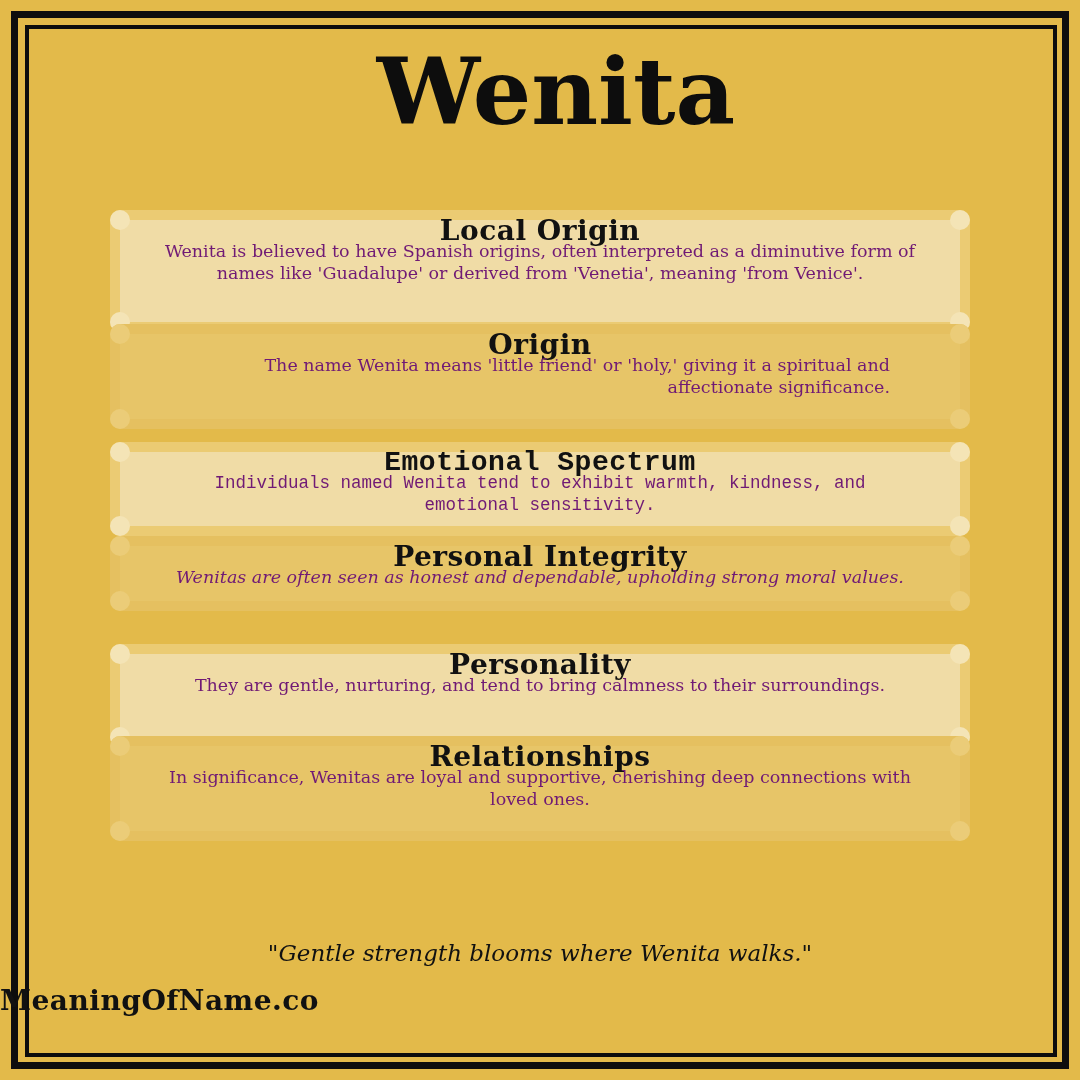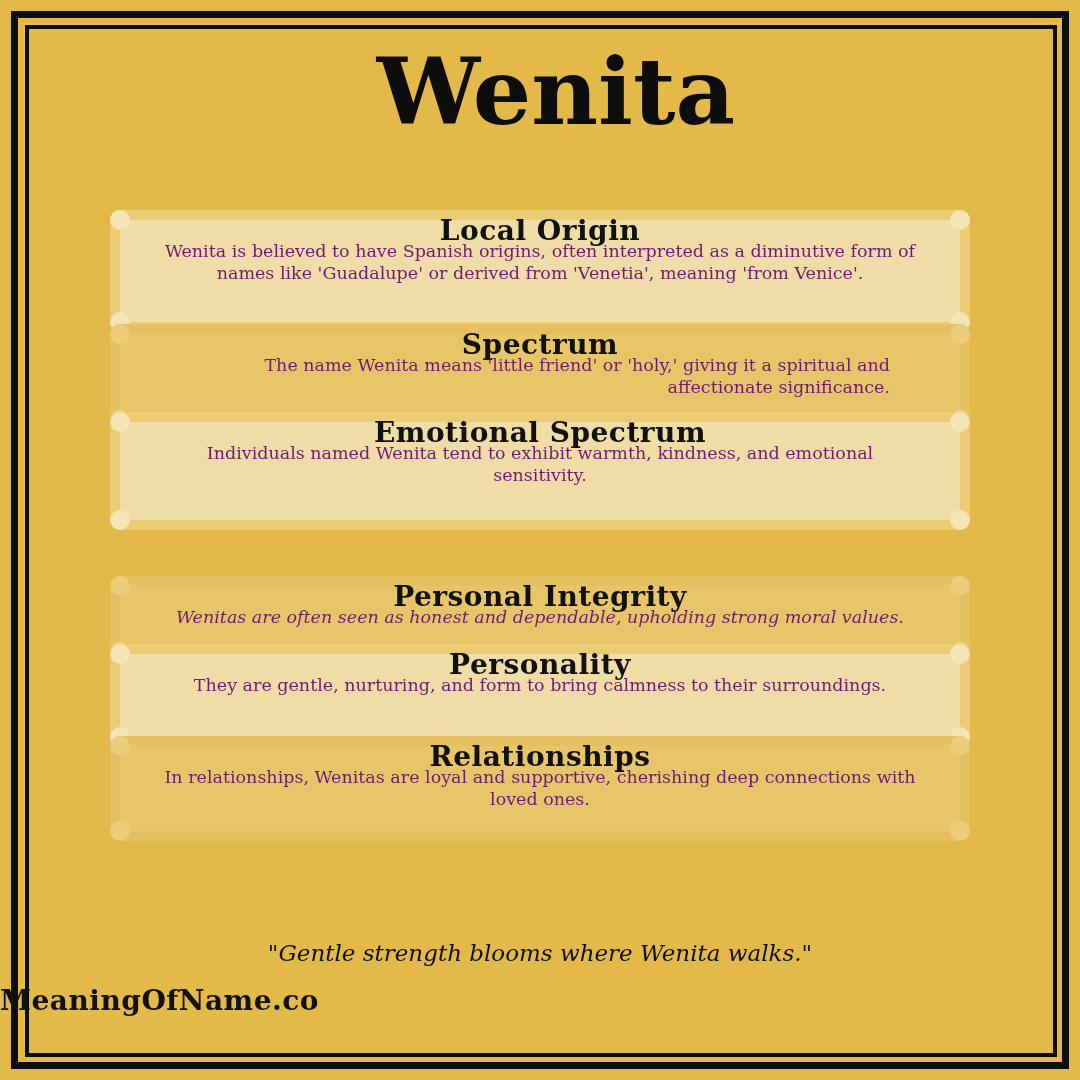--- a/index.html
+++ b/index.html
@@ -42,62 +42,62 @@
   <div class="desc">Wenita is believed to have Spanish origins, often interpreted as a diminutive form of names like 'Guadalupe' or derived from 'Venetia', meaning 'from Venice'.</div>
 </div>
 
 <div class="card dark" style="top:324px;height:105px;">
   <div class="frame"></div>
     <div class="body"></div>
   <div class="dot tl"></div>
     <div class="dot tr"></div>
     <div class="dot bl"></div>
     <div class="dot br"></div>
-  <div class="heading">Spectrum</div>
+  <div class="heading">Origin</div>
   <div class="desc" style="left:68px;right:80px;text-align:right;">The name Wenita means 'little friend' or 'holy,' giving it a spiritual and affectionate significance.</div>
 </div>
 
-<div class="card light" style="top:412px;height:118px;">
+<div class="card light" style="top:442px;height:94px;font-family:Liberation Mono, monospace;">
   <div class="frame"></div>
     <div class="body"></div>
   <div class="dot tl"></div>
     <div class="dot tr"></div>
     <div class="dot bl"></div>
     <div class="dot br"></div>
   <div class="heading">Emotional Spectrum</div>
   <div class="desc" style="left:60px;right:60px;">Individuals named Wenita tend to exhibit warmth, kindness, and emotional sensitivity.</div>
 </div>
 
-<div class="card dark" style="top:576px;height:85px;border-radius:20px;">
+<div class="card dark" style="top:536px;height:75px;border-radius:20px;">
   <div class="frame"></div>
     <div class="body"></div>
   <div class="dot tl"></div>
     <div class="dot tr"></div>
     <div class="dot bl"></div>
     <div class="dot br"></div>
   <div class="heading">Personal Integrity</div>
   <div class="desc" style="left:20px;right:20px;font-style:italic;">Wenitas are often seen as honest and dependable, upholding strong moral values.</div>
 </div>
 
 <div class="card light" style="top:644px;height:103px;">
   <div class="frame"></div>
     <div class="body"></div>
   <div class="dot tl"></div>
     <div class="dot tr"></div>
     <div class="dot bl"></div>
     <div class="dot br"></div>
   <div class="heading">Personality</div>
-  <div class="desc" style="left:20px;right:20px;">They are gentle, nurturing, and form to bring calmness to their surroundings.</div>
+  <div class="desc" style="left:20px;right:20px;">They are gentle, nurturing, and tend to bring calmness to their surroundings.</div>
 </div>
 
 <div class="card dark" style="top:736px;height:105px;">
   <div class="frame"></div>
     <div class="body"></div>
   <div class="dot tl"></div>
     <div class="dot tr"></div>
     <div class="dot bl"></div>
     <div class="dot br"></div>
   <div class="heading">Relationships</div>
-  <div class="desc" style="left:40px;right:40px;">In relationships, Wenitas are loyal and supportive, cherishing deep connections with loved ones.</div>
+  <div class="desc" style="left:40px;right:40px;">In significance, Wenitas are loyal and supportive, cherishing deep connections with loved ones.</div>
 </div>
 
 <div class="quote">"Gentle strength blooms where Wenita walks."</div>
 <div class="brand">MeaningOfName.co</div>
 
 </body></html>

